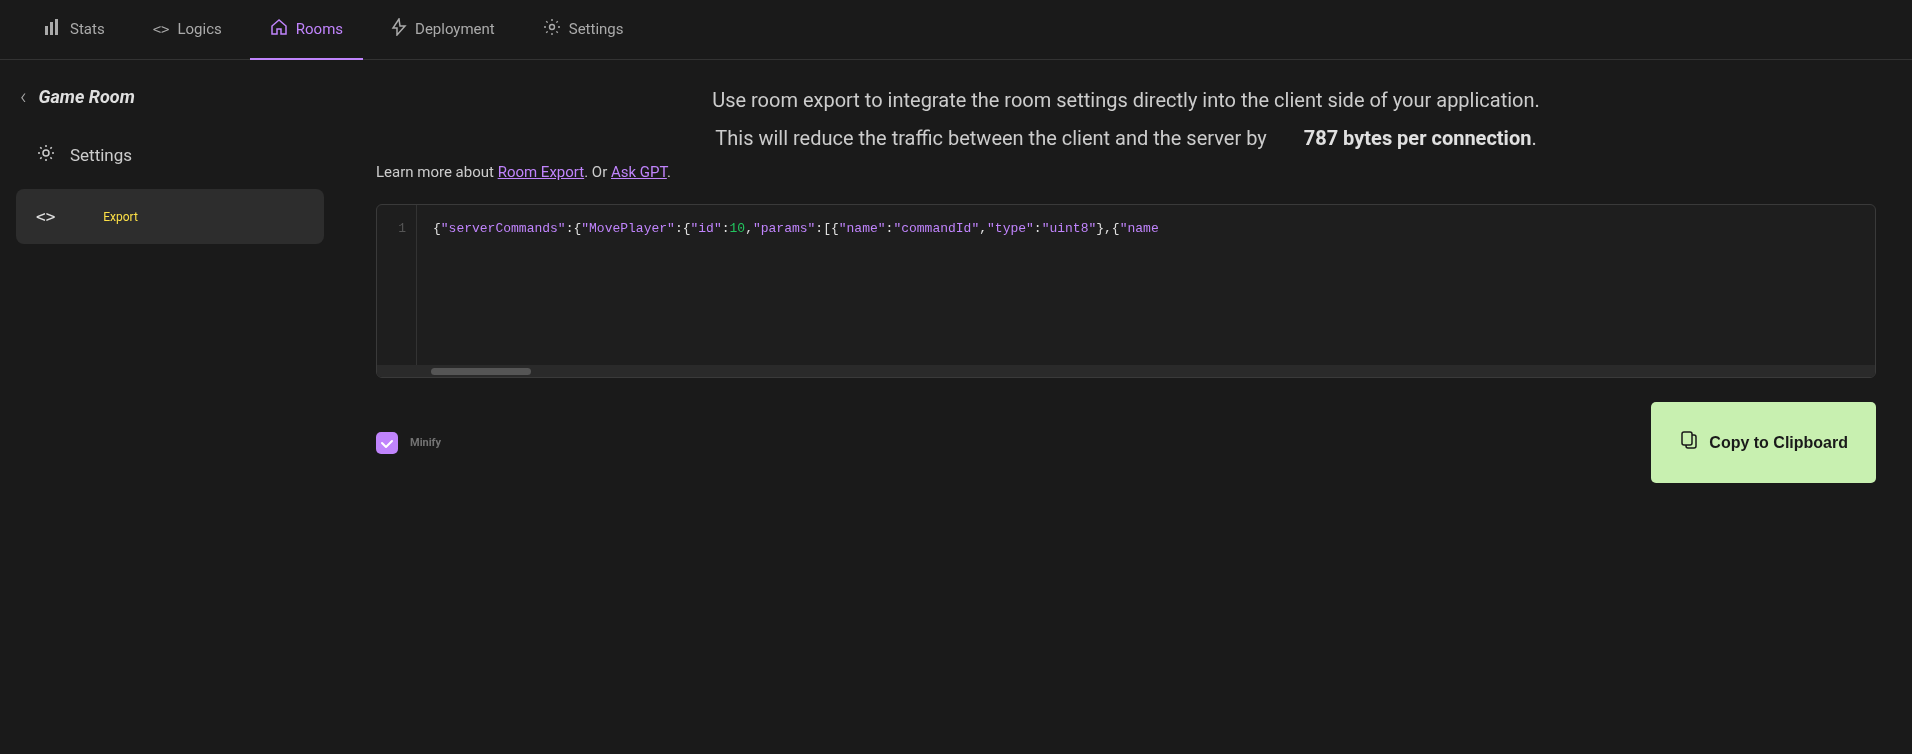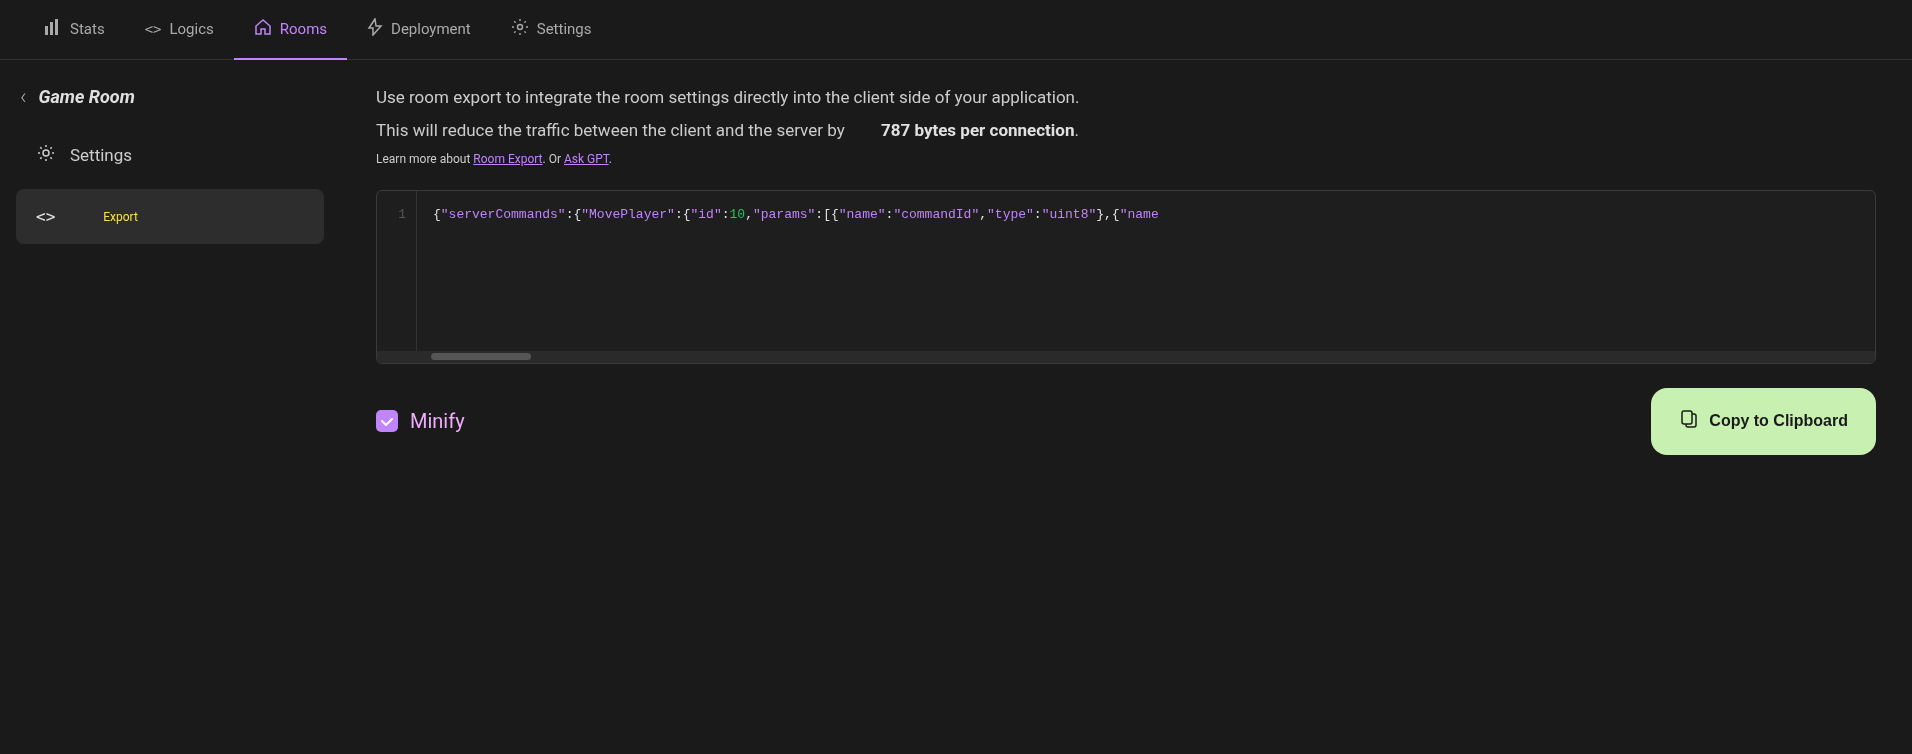--- a/index.html
+++ b/index.html
@@ -14,20 +14,21 @@
       overflow-x: hidden;
     }
 
     
     .top-nav {
       display: flex;
       align-items: center;
       border-bottom: 1px solid #333;
       padding: 0 24px;
       height: 60px;
+      gap: 8px;
     }
 
     .nav-tab {
       display: flex;
       align-items: center;
       gap: 8px;
       padding: 0 20px;
       height: 60px;
       color: #aaa;
       cursor: pointer;
@@ -72,32 +73,33 @@
     }
 
     .sidebar-icon {
       font-size: 18px;
     }
 
     .description-text {
       color: #ccc;
       line-height: 1.6;
       margin-bottom: 6px;
-      font-size: 17px;
+      font-size: 20px;
+      text-align: center;
     }
 
     .description-text strong {
       color: #e0e0e0;
       font-weight: 700;
       margin-left: 32px;
     }
 
     .learn-more {
       color: #ccc;
-      font-size: 12px;
+      font-size: 15px;
       margin-bottom: 20px;
       line-height: 1.6;
     }
 
     .learn-more a {
       color: #c084fc;
       text-decoration: underline;
       cursor: pointer;
     }
 
@@ -188,33 +190,34 @@
       display: flex;
       align-items: center;
       justify-content: center;
       color: white;
       font-size: 14px;
       font-weight: bold;
       flex-shrink: 0;
     }
 
     .minify-label {
-      font-size: 20px;
-      color: #f0abfc;
+      font-size: 11px;
+      color: #737373;
+      font-weight: bold;
     }
 
     .copy-button {
       display: flex;
       align-items: center;
       gap: 10px;
       background: #c8f0b0;
       color: #1a1a1a;
       border: none;
-      border-radius: 16px;
-      padding: 21px 28px;
+      border-radius: 5px;
+      padding: 28px 28px;
       font-size: 16px;
       font-weight: 600;
       cursor: pointer;
     }
 
     .copy-icon {
       font-size: 18px;
     }
 
     

